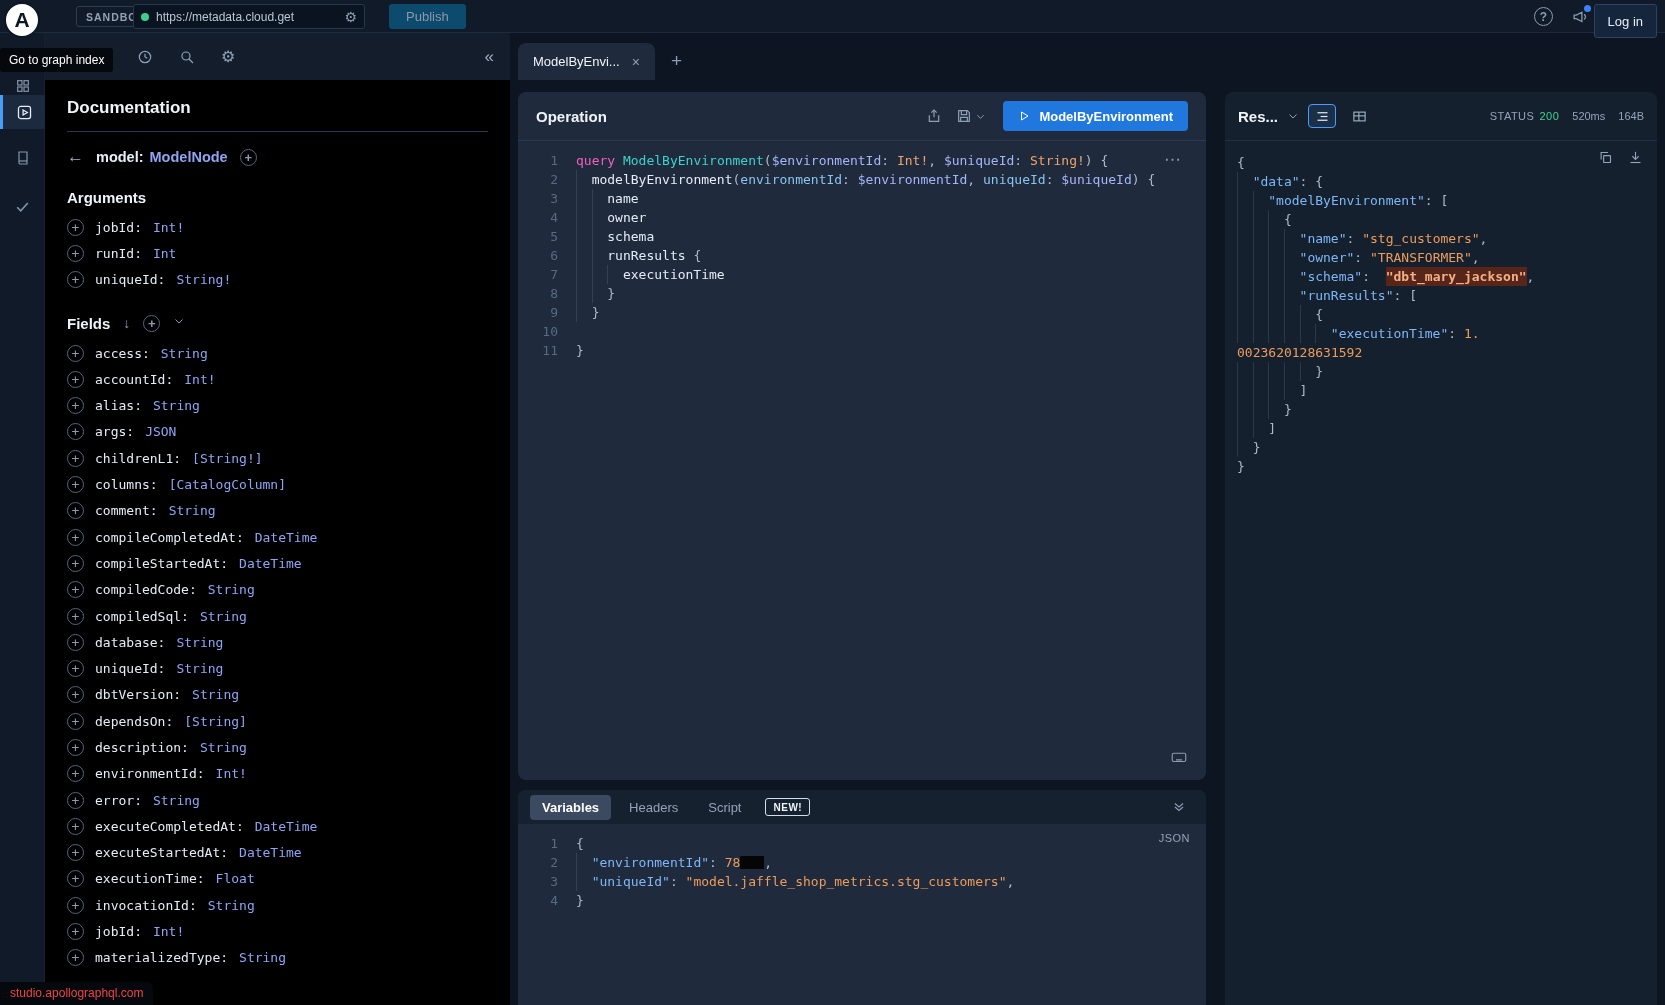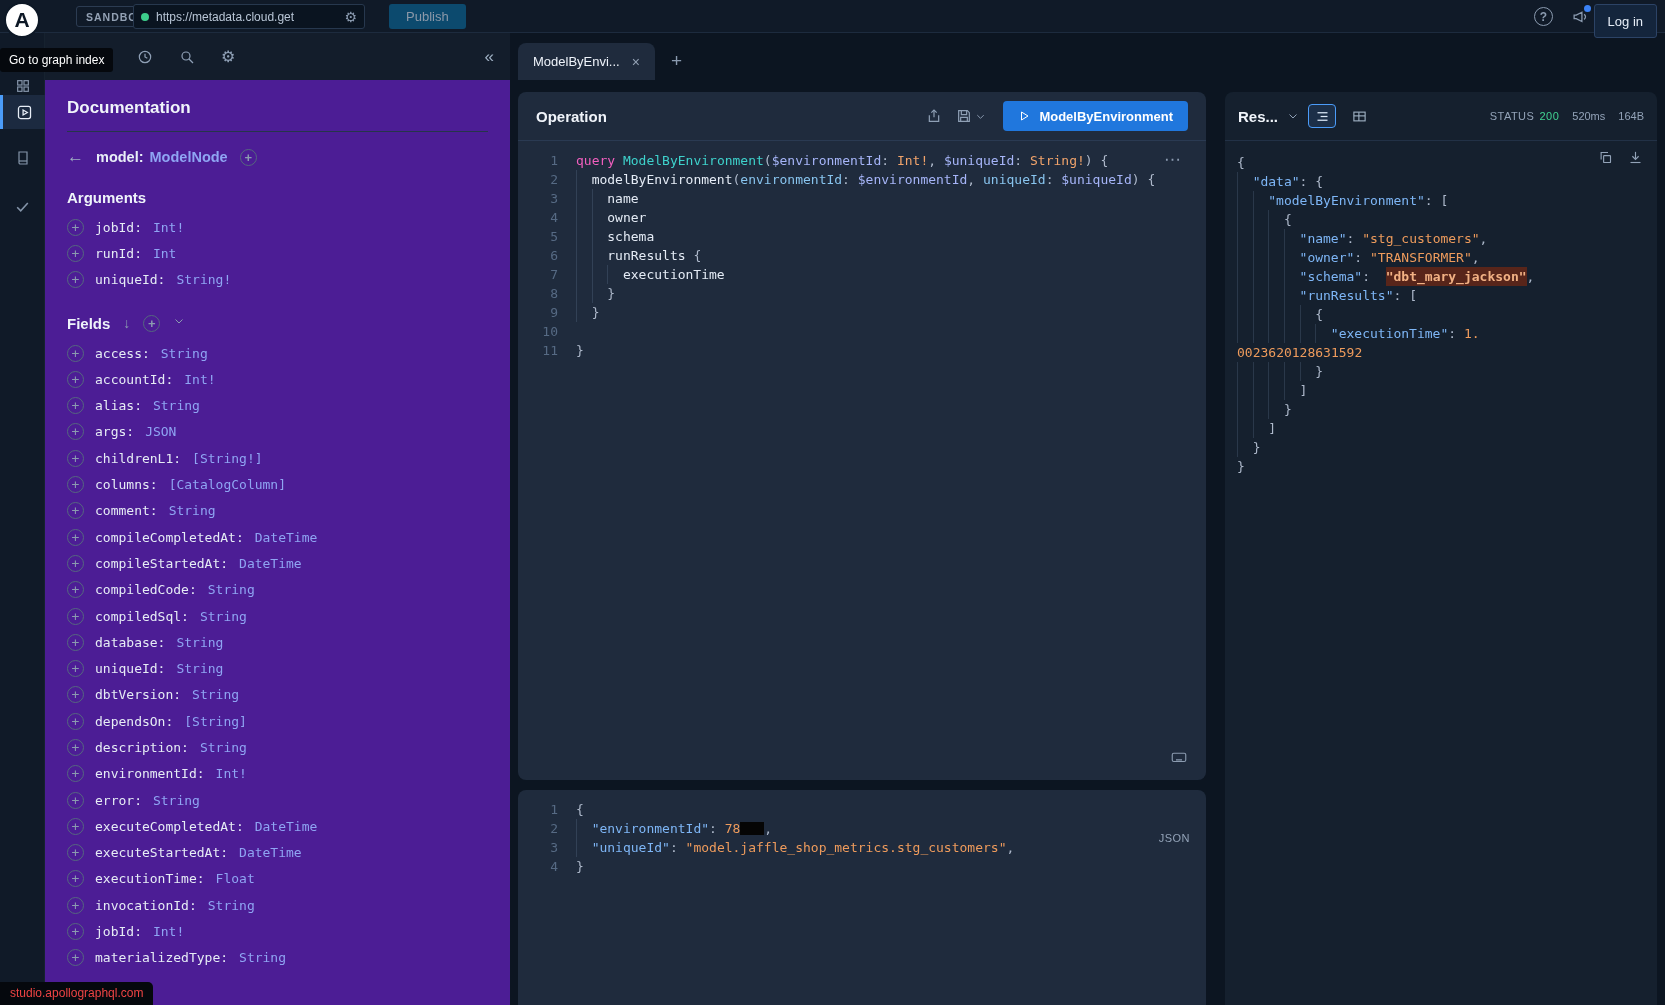--- a/index.html
+++ b/index.html
@@ -24,21 +24,21 @@
   
   .rail{position:absolute;left:0;top:33px;width:45px;height:972px;background:#101a28;border-right:1px solid #16222f}
   .rail-item{position:absolute;left:0;width:45px;height:34px;display:flex;align-items:center;justify-content:center;color:#8494a9}
   .rail-item.active{background:#1c2a40;border-left:3px solid #4b9cf9;color:#e8eef7}
   .tooltip{position:absolute;left:0;top:48px;background:#05080d;color:#fff;font-size:12px;padding:5px 9px;border-radius:3px;z-index:10;white-space:nowrap}
   .status-pill{position:absolute;left:0;bottom:0;background:#05080d;color:#ef4444;font-size:12px;padding:4px 10px 5px;border-radius:0 5px 0 0;z-index:9}
 
   
   .subtoolbar{position:absolute;left:45px;top:33px;width:465px;height:47px;background:#131d2b;display:flex;align-items:center;padding:0 16px 0 52px;gap:26px;color:#8b9bb0}
   .subtoolbar .collapse{margin-left:auto;font-size:17px;color:#9fb0c3}
-  .docpanel{position:absolute;left:45px;top:80px;width:465px;height:925px;background:#4c1d95;padding:18px 22px;overflow:hidden}
+  .docpanel{position:absolute;left:45px;top:80px;width:465px;height:925px;background:#000000;padding:18px 22px;overflow:hidden}
   .doc-title{font-size:17px;font-weight:bold;color:#f0f4fa;padding-bottom:13px;border-bottom:1px solid #26354a}
   .doc-back{display:flex;align-items:center;gap:12px;margin-top:15px;font-size:14.5px;font-weight:bold}
   .doc-back .arrow{color:#9fb0c3;font-size:17px;font-weight:normal}
   .doc-back .kind{color:#e8eef7}
   .doc-back .type{color:#8fa5f3;margin-left:-6px}
   .cplus{width:17px;height:17px;border:1.5px solid #55677f;border-radius:50%;color:#8b9bb0;display:inline-flex;align-items:center;justify-content:center;font-size:13px;line-height:1;flex:none}
   .doc-h{font-size:15px;font-weight:bold;color:#eef3fa;margin:22px 0 8px;display:flex;align-items:flex-start;gap:13px}
   .doc-h .hico{color:#8b9bb0;font-size:14px;font-weight:normal}
   .drow{display:flex;align-items:center;gap:11px;height:26.3px;font-family:"DejaVu Sans Mono",monospace;font-size:13px}
   .fname{color:#e6ecf5}
@@ -475,20 +475,32 @@
     </div>
   <div class="kbd-icon">
       <svg viewBox="0 0 24 24" width="18" height="18" fill="none" stroke="currentColor" stroke-width="1.5">
         <rect x="3" y="7" width="18" height="11" rx="2"></rect>
         <path d="M6 10.5h.01M9.5 10.5h.01M13 10.5h.01M16.5 10.5h.01M6 13.5h.01M9.5 13.5h.01M13 13.5h.01M16.5 13.5h.01M8 15.8h8"></path>
       </svg>
     </div>
 </div>
 
 <div class="var-card">
+  <div class="var-header">
+    <span class="var-tab active">Variables</span>
+    <span class="var-tab">Headers</span>
+    <span class="var-tab">Script</span>
+    <span class="new-badge">NEW!</span>
+    <span class="var-collapse">
+        <svg viewBox="0 0 24 24" width="14" height="14" fill="none" stroke="currentColor" stroke-width="2">
+          <path d="M5 6l7 6 7-6"></path>
+          <path d="M5 12l7 6 7-6"></path>
+        </svg>
+      </span>
+  </div>
   <div class="lang-label">JSON</div>
   <div class="codebox" id="var-code">
       <div class="cl">
         <span class="ln">1</span>
         <span class="tk-pu">{</span>
       </div>
       <div class="cl">
         <span class="ln">2</span>
         <span class="g"></span>
         <span class="tk-key">"environmentId"</span>

